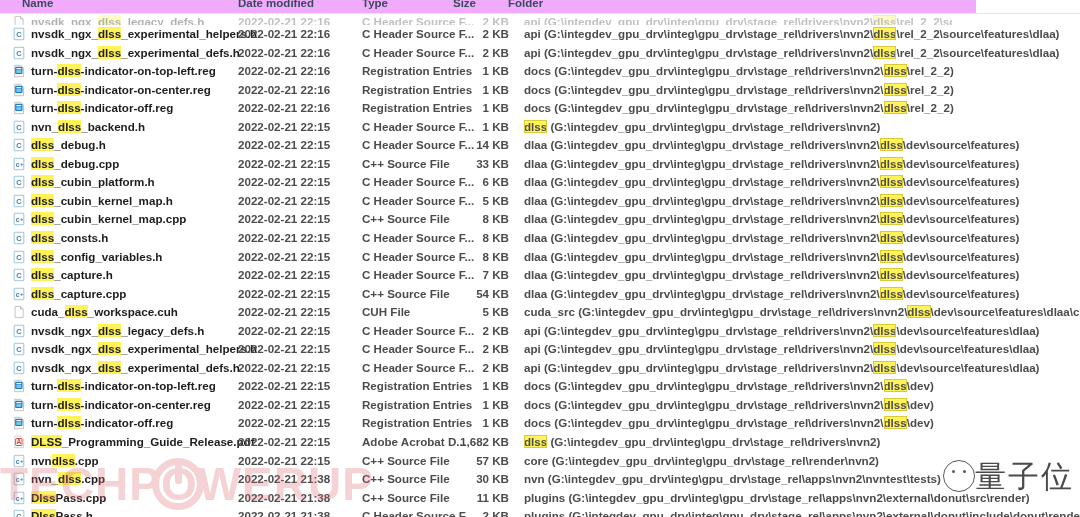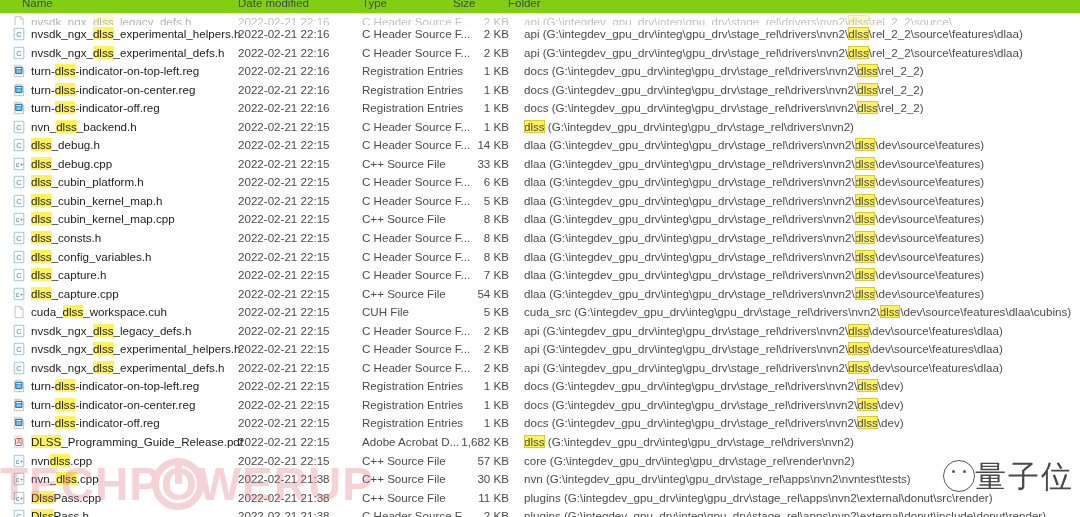--- a/index.html
+++ b/index.html
@@ -44,36 +44,37 @@
   .wm-qbit-face:before{left:8px;}
   .wm-qbit-face:after{right:8px;}
   .wm-qbit-text{
     font-family:"DejaVu Sans",sans-serif;
     font-size:31px;color:#4a4a4a;letter-spacing:2px;line-height:1;
     white-space:nowrap;
   }
 
   
   .head{
-    position:absolute;left:0;top:0;width:1080px;height:13px;
-    z-index:3;background:#84cc16;
+    position:absolute;left:0;top:0;width:976px;height:13px;
+    z-index:3;background:#f0abfc;font-weight:bold;
   }
   .head .hcell{
     position:absolute;top:-3px;
     font-size:11.5px;color:#3a4a5a;white-space:nowrap;
   }
   .head-rule{
     position:absolute;left:0;top:13px;width:1080px;height:1px;background:#e6e6e6;
   }
 
   
   .rows{position:absolute;left:0;top:13px;width:1080px;}
   .row{
     position:relative;height:18.55px;width:952px;
     white-space:nowrap;
+    font-weight:bold;
   }
   .row.clipped{height:12px;overflow:hidden;}
   .row.clipped .cell{opacity:.35;}
   .cell{
     position:absolute;top:2px;
     font-size:11.6px;line-height:14px;white-space:nowrap;
   }
   .c-name{left:31px;color:#1d1d1d;}
   .c-date{left:238px;color:#4c4c4c;}
   .c-type{left:362px;color:#4c4c4c;}

